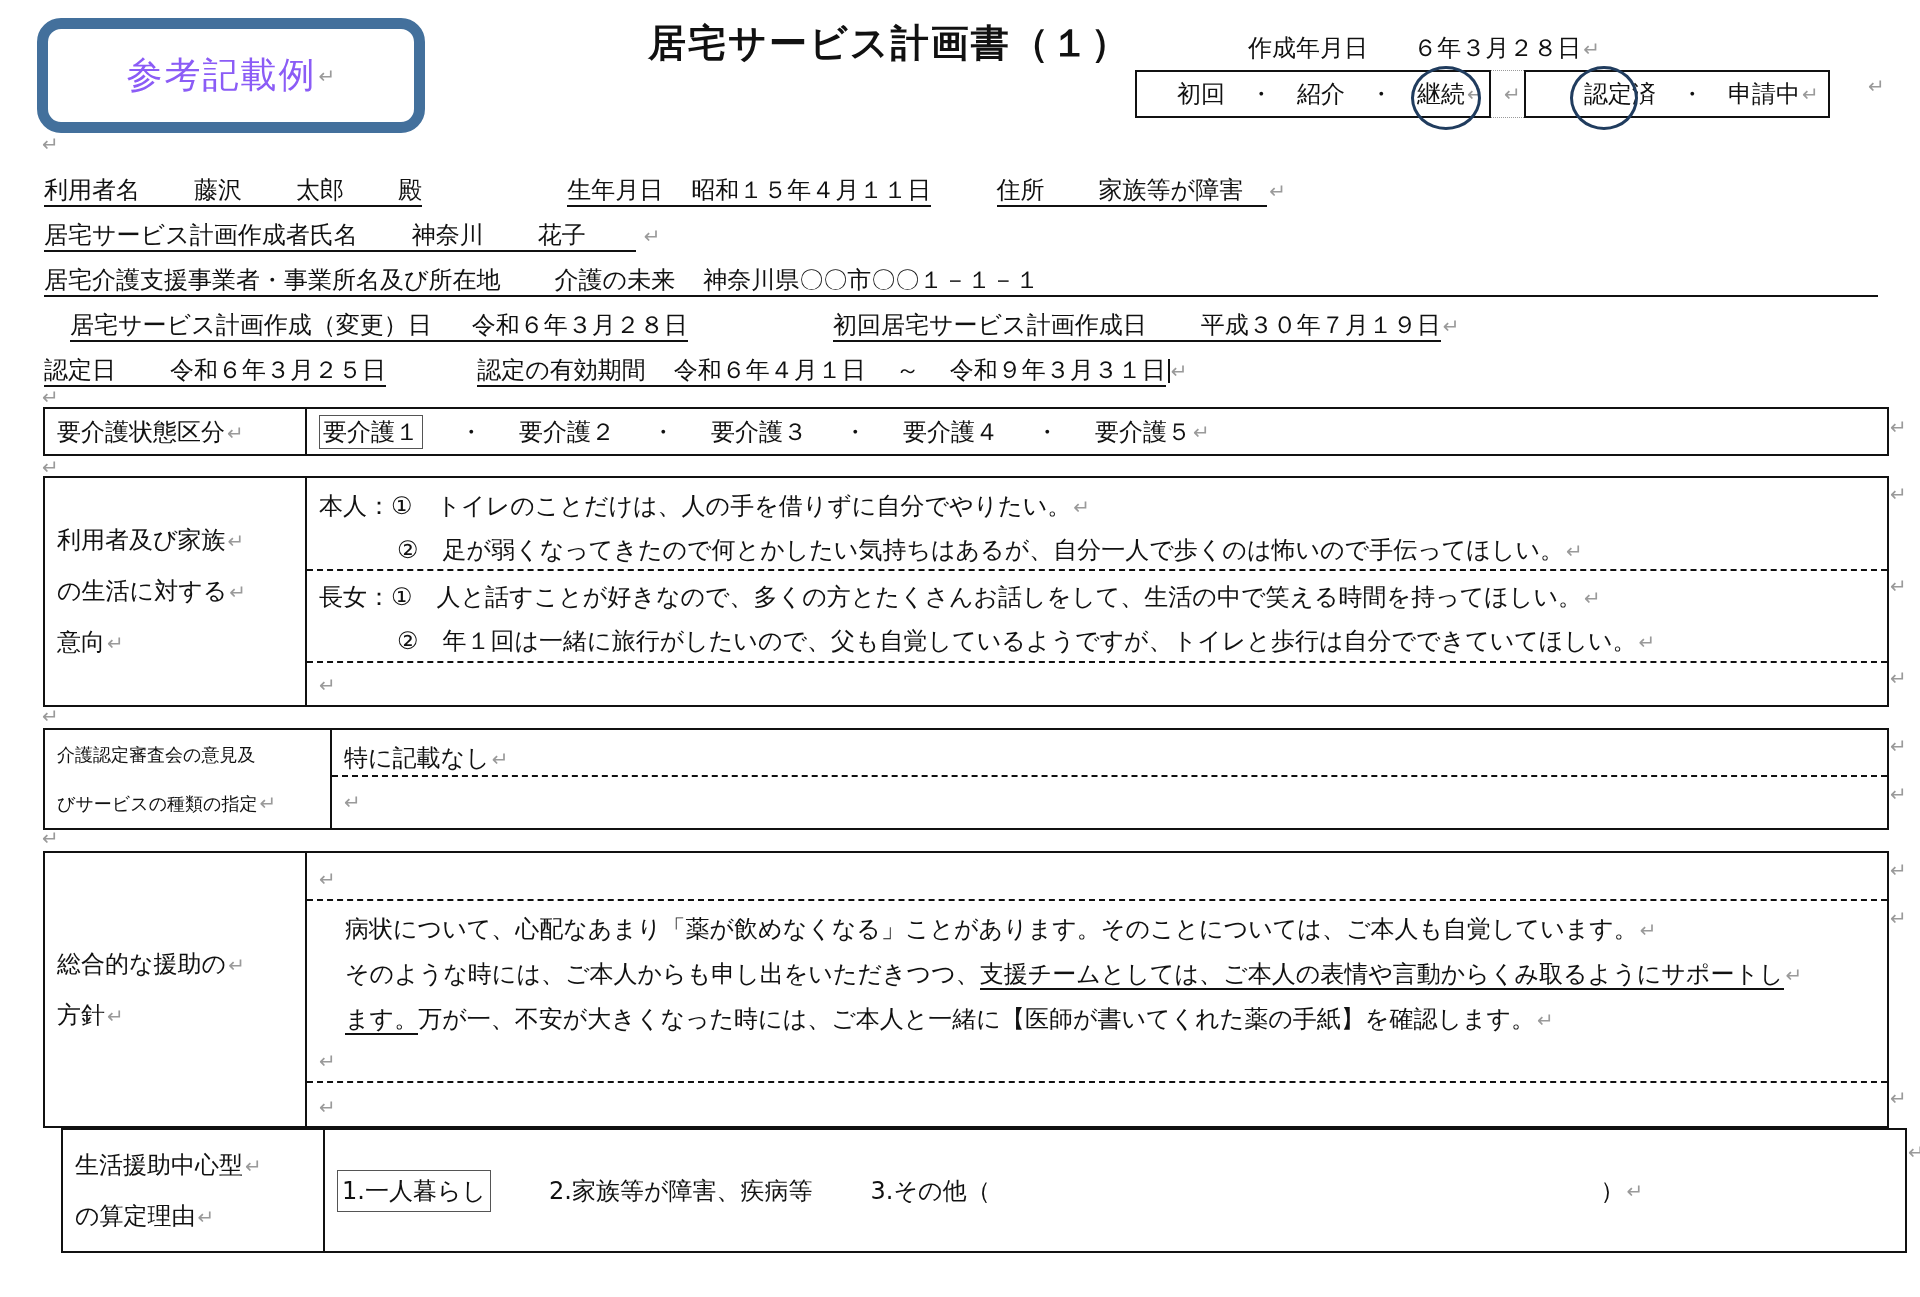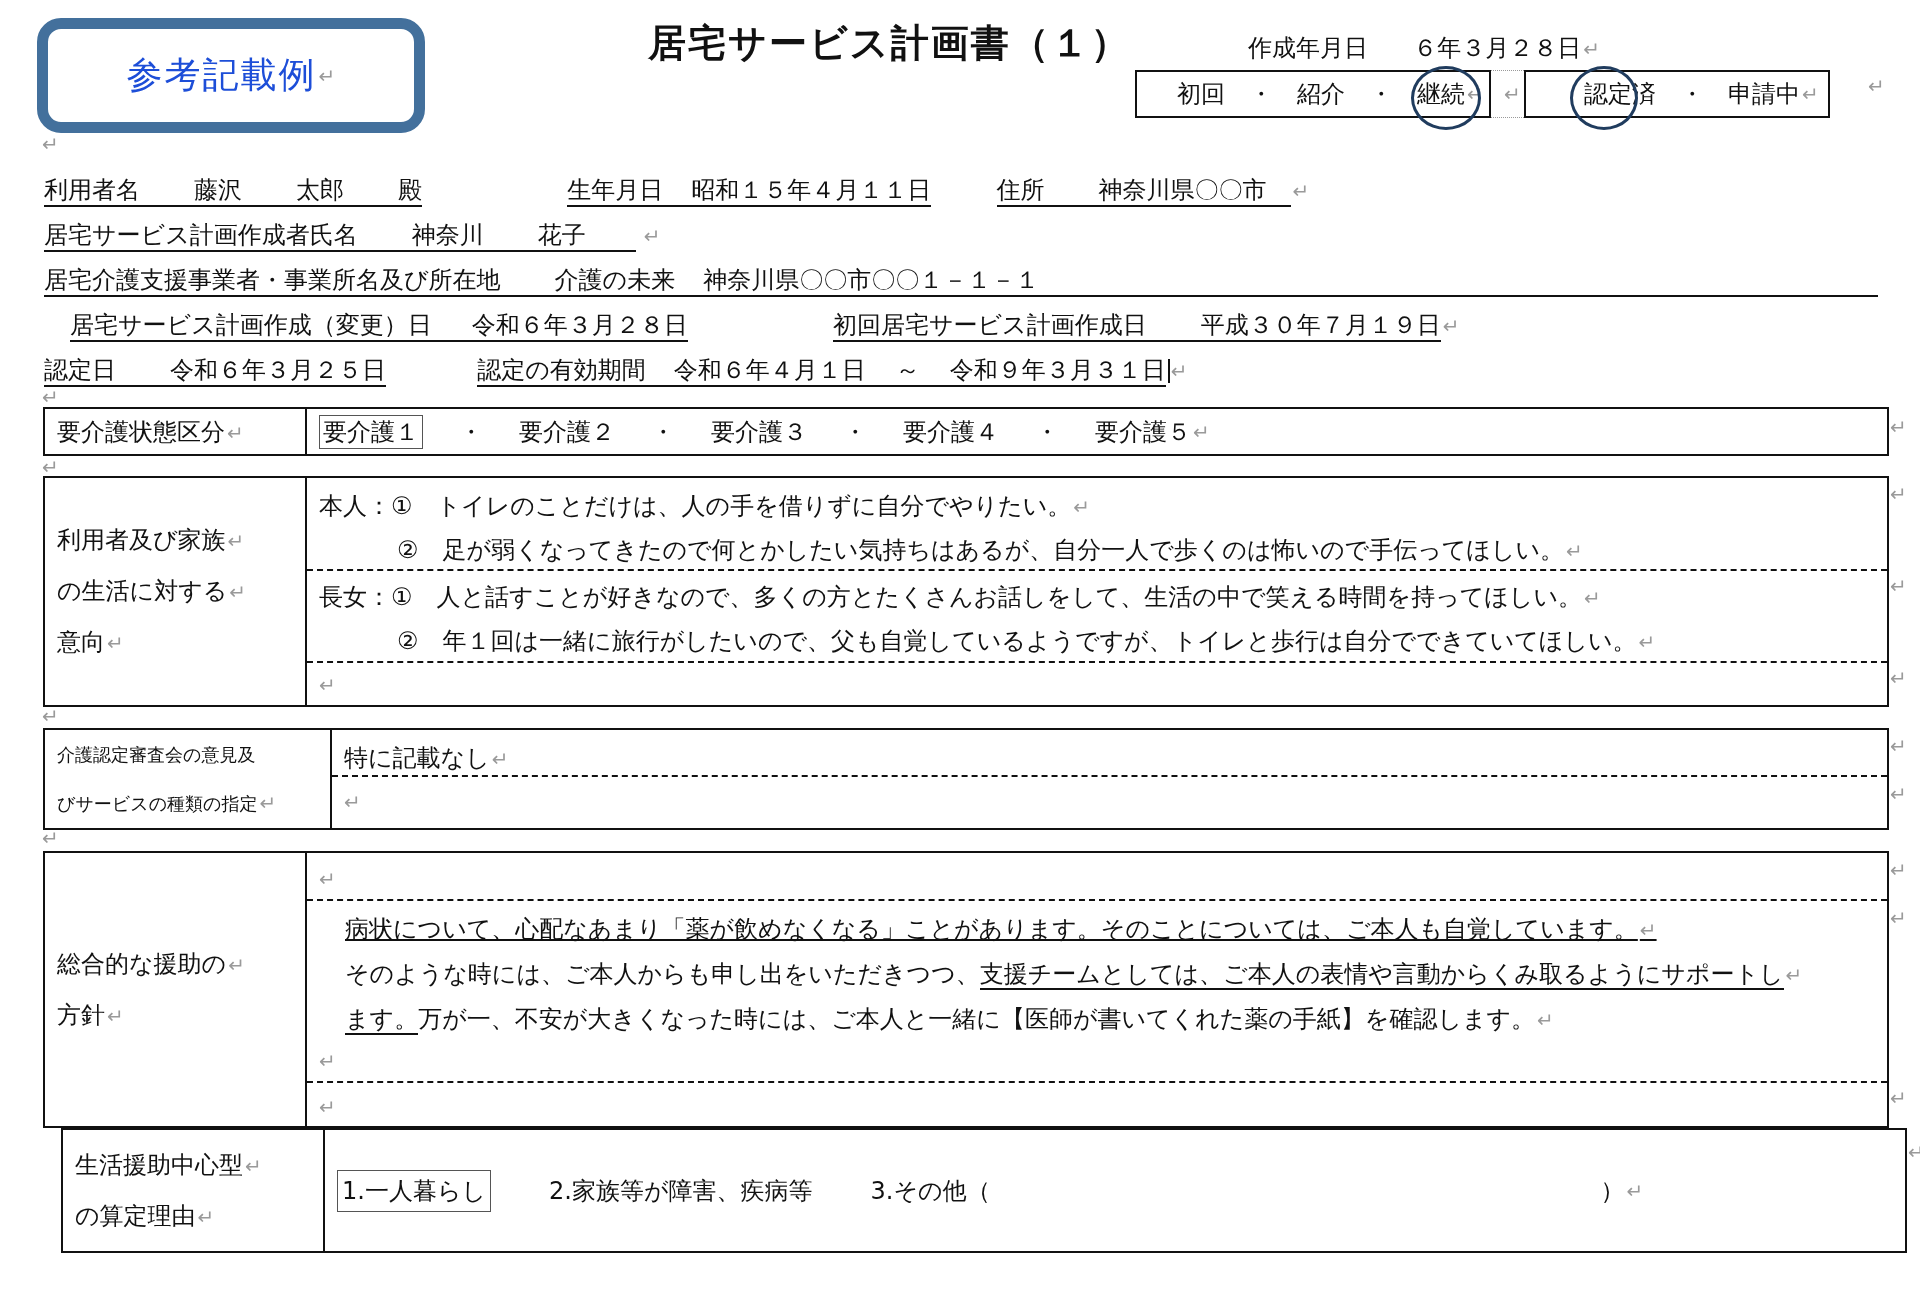--- a/index.html
+++ b/index.html
@@ -4,21 +4,21 @@
 <style>
   * { box-sizing: border-box; margin: 0; padding: 0; }
   html, body { width: 1920px; height: 1297px; background: #ffffff; overflow: hidden; }
   body { position: relative; font-family: "DejaVu Sans", "Liberation Sans", sans-serif; color: #111; }
   .abs { position: absolute; }
   .ret { color: #9a9a9a; font-size: 20px; margin-left: 2px; }
   .ret-only { position: absolute; color: #9a9a9a; font-size: 20px; }
 
   
   #sample-badge { left: 37px; top: 18px; width: 388px; height: 115px; border: 11px solid #43709c; border-radius: 24px; display: flex; align-items: center; justify-content: center; }
-  #sample-badge .t { color: #1d4ed8; font-size: 36px; letter-spacing: 2px; }
+  #sample-badge .t { color: #8b5cf6; font-size: 36px; letter-spacing: 2px; }
 
   #doc-title { left: 648px; top: 18px; font-size: 38px; font-weight: bold; letter-spacing: 2px; white-space: nowrap; }
   #created-date { left: 1248px; top: 32px; font-size: 24px; white-space: nowrap; }
 
   .status-box { position: absolute; top: 70px; height: 48px; border: 2px solid #111; display: flex; align-items: center; font-size: 24px; white-space: nowrap; }
   #plan-type-box { left: 1135px; width: 356px; padding-left: 40px; }
   #cert-status-box { left: 1524px; width: 306px; padding-left: 58px; }
   .dotted-gap { position: absolute; left: 1491px; top: 70px; width: 33px; height: 48px; border-top: 1px dotted #999; border-bottom: 1px dotted #999; }
   .opt { position: relative; display: inline-block; }
   .sep { display: inline-block; margin: 0 24px; }
@@ -79,21 +79,21 @@
 <div class="info-line" style="top:173px;">
   <span class="u">
     <span>利用者名</span><span class="gap" style="width:54px"></span><span>藤沢</span><span class="gap" style="width:54px"></span><span>太郎</span><span class="gap" style="width:54px"></span><span>殿</span>
   </span>
   <span class="gap" style="width:130px"></span>
   <span class="u">
     <span>生年月日</span><span class="gap" style="width:28px"></span><span>昭和１５年４月１１日</span>
   </span>
   <span class="gap" style="width:50px"></span>
   <span class="u">
-    <span>住所</span><span class="gap" style="width:54px"></span><span>神奈川県〇〇市</span><span class="gap" style="width:24px"></span>
+    <span>住所</span><span class="gap" style="width:54px"></span><span>家族等が障害</span><span class="gap" style="width:24px"></span>
   </span><span class="ret">↵</span>
 </div>
 
 <div class="info-line" style="top:218px;">
   <span class="u">
     <span>居宅サービス計画作成者氏名</span><span class="gap" style="width:54px"></span><span>神奈川</span><span class="gap" style="width:54px"></span><span>花子</span><span class="gap" style="width:50px"></span>
   </span><span class="ret" style="margin-left:8px">↵</span>
 </div>
 
 <div class="info-line" style="top:263px;">
@@ -190,21 +190,21 @@
 <span class="ret-only" style="left:42px;top:826px;">↵</span>
 
 <div class="tbl" style="left:43px;top:851px;width:1846px;height:277px;">
   <div class="label" style="width:262px;line-height:50px;">
     <div><span>総合的な援助の</span><span class="ret">↵</span></div>
     <div><span>方針</span><span class="ret">↵</span></div>
   </div>
   <div class="content">
     <span class="ret-only" style="left:12px;top:14px;">↵</span>
     <div class="dash" style="top:46px;"></div>
-    <div class="row-text" style="top:60px;left:38px;text-decoration:underline;">
+    <div class="row-text" style="top:60px;left:38px;">
       <span>病状について、心配なあまり「薬が飲めなくなる」ことがあります。そのことについては、ご本人も自覚しています。</span><span class="ret">↵</span>
     </div>
     <div class="row-text" style="top:105px;left:38px;">
       <span>そのような時には、ご本人からも申し出をいただきつつ、</span><span class="ul">支援チームとしては、ご本人の表情や言動からくみ取るようにサポートし</span><span class="ret">↵</span>
     </div>
     <div class="row-text" style="top:150px;left:38px;">
       <span class="ul">ます。</span><span>万が一、不安が大きくなった時には、ご本人と一緒に【医師が書いてくれた薬の手紙】を確認します。</span><span class="ret">↵</span>
     </div>
     <span class="ret-only" style="left:12px;top:196px;">↵</span>
     <div class="dash" style="top:228px;"></div>

